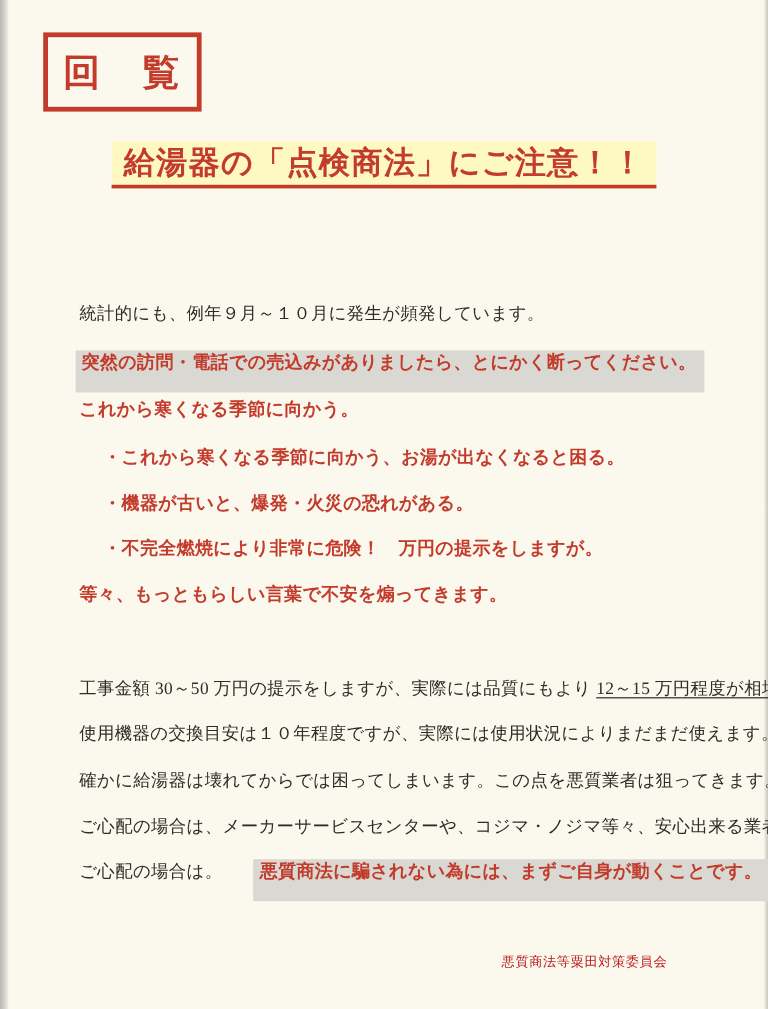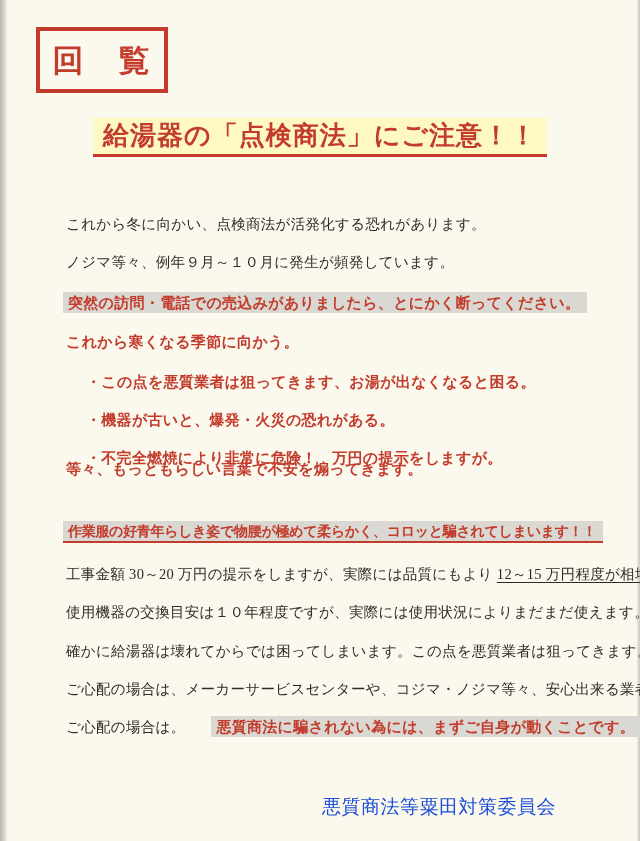--- a/index.html
+++ b/index.html
@@ -71,21 +71,21 @@
     line-height: 22px;
     letter-spacing: 0.3px;
   }
   .red {
     color: #c23b2b;
     font-weight: bold;
     font-size: 15px;
   }
   .hl {
     background: #d9d8d2;
-    padding: 3px 7px 2px 5px;
+    padding: 3px 7px 16px 5px;
   }
   .hl-underline {
     border-bottom: 2px solid #c23b2b;
   }
   .indent {
     left: 86px;
   }
   .tight {
     font-size: 14px;
     letter-spacing: -0.3px;
@@ -95,63 +95,59 @@
     text-underline-offset: 3px;
   }
   .gap {
     display: inline-block;
     width: 26px;
   }
   .signature {
     position: absolute;
     right: 84px;
     top: 794px;
-    color: #1d4ed8;
-    font-size: 19px;
+    color: #b91c1c;
+    font-size: 11px;
     letter-spacing: 0.5px;
     white-space: nowrap;
   }
 </style>
 </head>
 <body>
 
 <div class="page">
 
   <div class="edge-left"></div>
   <div class="edge-right"></div>
 
   <div class="stamp">
     <span class="stamp-label">回　覧</span>
   </div>
 
   <div class="title-wrap">
     <span class="title">給湯器の「点検商法」にご注意！！</span>
   </div>
 
-  <div class="line" style="top:213px">これから冬に向かい、点検商法が活発化する恐れがあります。</div>
-  <div class="line" style="top:251px">ノジマ等々、例年９月～１０月に発生が頻発しています。</div>
+  <div class="line" style="top:251px">統計的にも、例年９月～１０月に発生が頻発しています。</div>
 
   <div class="line red" style="top:292px; left:63px">
     <span class="hl">突然の訪問・電話での売込みがありましたら、とにかく断ってください。</span>
   </div>
 
   <div class="line red" style="top:331px">これから寒くなる季節に向かう。</div>
 
-  <div class="line red indent" style="top:371px">・この点を悪質業者は狙ってきます、お湯が出なくなると困る。</div>
+  <div class="line red indent" style="top:371px">・これから寒くなる季節に向かう、お湯が出なくなると困る。</div>
   <div class="line red indent" style="top:409px">・機器が古いと、爆発・火災の恐れがある。</div>
   <div class="line red indent" style="top:447px">・不完全燃焼により非常に危険！　万円の提示をしますが。</div>
 
-  <div class="line red" style="top:458px">等々、もっともらしい言葉で不安を煽ってきます。</div>
+  <div class="line red" style="top:485px">等々、もっともらしい言葉で不安を煽ってきます。</div>
 
-  <div class="line red tight" style="top:521px; left:63px">
-    <span class="hl hl-underline">作業服の好青年らしき姿で物腰が極めて柔らかく、コロッと騙されてしまいます！！</span>
-  </div>
 
   <div class="line" style="top:563px">
-    <span>工事金額 30～20 万円の提示をしますが、実際には品質にもより </span><span class="u">12～15 万円程度が相場</span>
+    <span>工事金額 30～50 万円の提示をしますが、実際には品質にもより </span><span class="u">12～15 万円程度が相場</span>
   </div>
 
   <div class="line" style="top:601px">使用機器の交換目安は１０年程度ですが、実際には使用状況によりまだまだ使えます。</div>
   <div class="line" style="top:640px">確かに給湯器は壊れてからでは困ってしまいます。この点を悪質業者は狙ってきます。</div>
   <div class="line" style="top:678px">ご心配の場合は、メーカーサービスセンターや、コジマ・ノジマ等々、安心出来る業者に</div>
 
   <div class="line" style="top:716px">
     <span>ご心配の場合は。</span><span class="gap"></span><span class="red hl">悪質商法に騙されない為には、まずご自身が動くことです。</span>
   </div>
 

